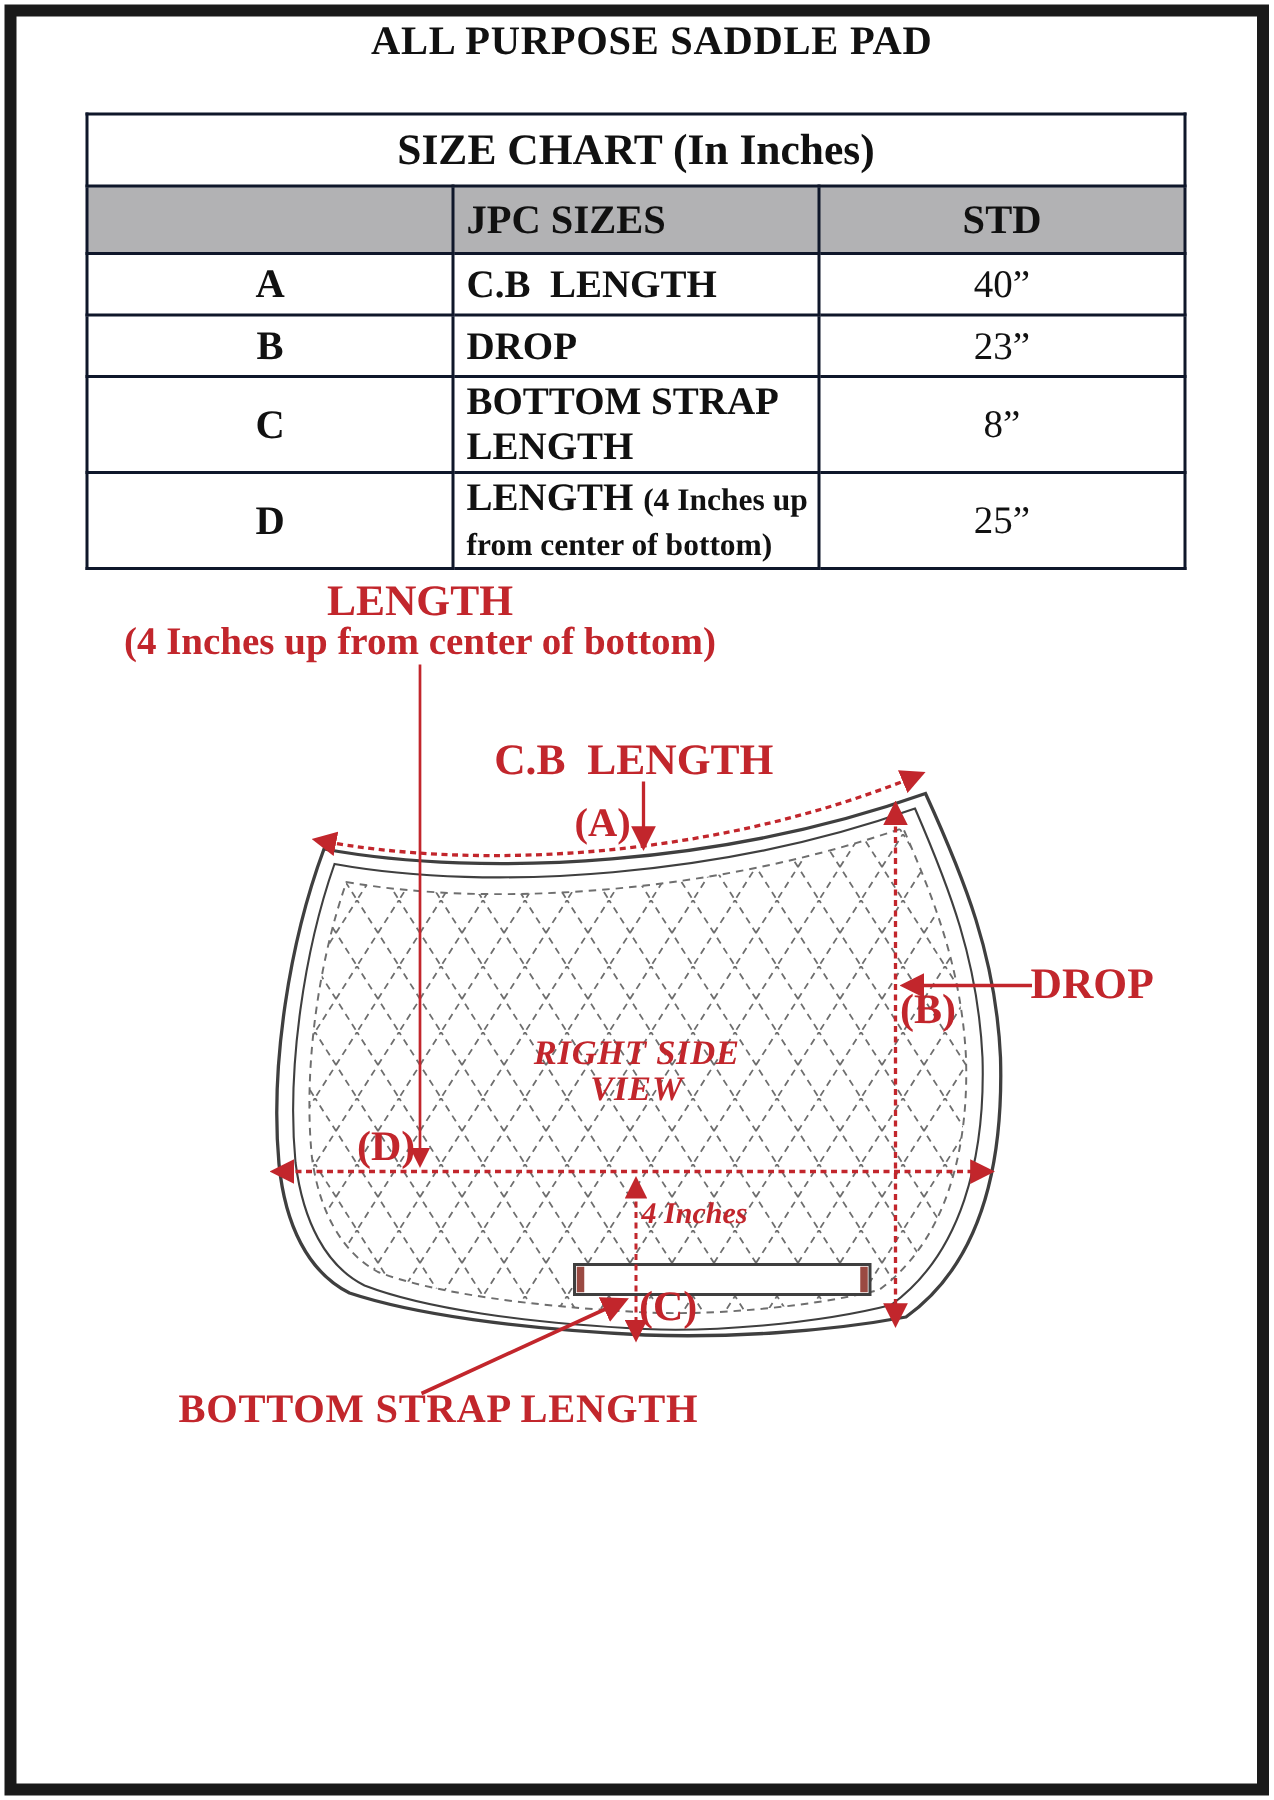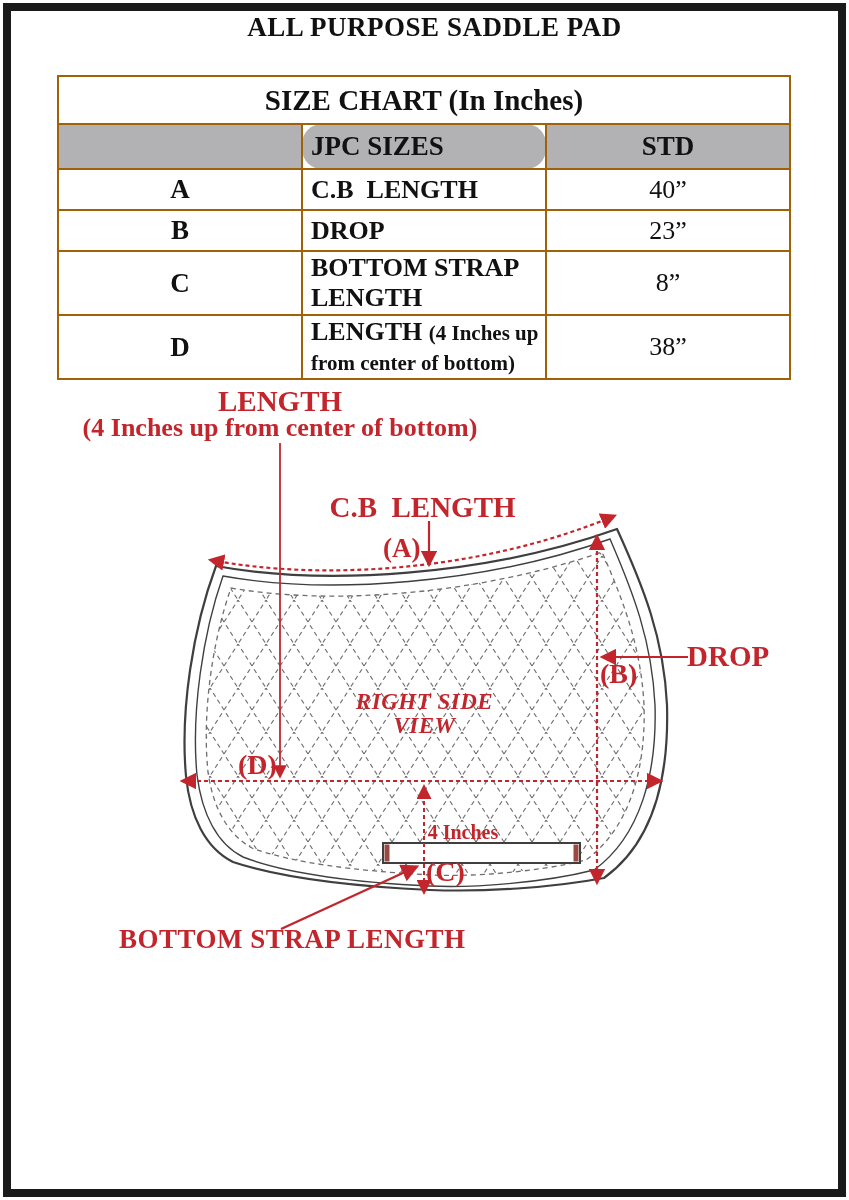--- a/index.html
+++ b/index.html
@@ -4,40 +4,40 @@
 <style>
   html,body{margin:0;padding:0;background:#e9e9e9;}
   .page{position:relative;width:849px;height:1200px;background:#ffffff;overflow:hidden;
         font-family:"Liberation Serif",serif;color:#111;}
   .frame{position:absolute;inset:3px;border:8px solid #1a1a1a;pointer-events:none;z-index:5;}
   .main-title{position:absolute;left:10px;top:12px;width:100%;text-align:center;
         font-size:27px;font-weight:bold;letter-spacing:.5px;}
   
   table.size-chart{position:absolute;left:57px;top:75px;width:734px;border-collapse:collapse;
         table-layout:fixed;}
-  table.size-chart td{border:2px solid #a16207;vertical-align:middle;}
+  table.size-chart td{border:2px solid #0f172a;vertical-align:middle;}
   td.chart-title{height:44px;text-align:center;font-size:29px;font-weight:bold;}
   tr.hdr td{background:#b2b2b4;height:41px;font-size:27px;font-weight:bold;}
   td.c-code{width:44px;text-align:center;font-size:27px;font-weight:bold;}
-  td.c-name{padding-left:8px;font-size:26px;font-weight:bold;white-space:pre-wrap;border-radius:20px;}
+  td.c-name{padding-left:8px;font-size:26px;font-weight:bold;white-space:pre-wrap;}
   td.c-name .note{font-size:21px;font-weight:bold;}
   td.c-std{width:150px;text-align:center;font-size:26px;font-weight:normal;}
   tr.row td{height:37px;}
   
   .lbl{position:absolute;color:#c2262c;font-weight:bold;line-height:1.05;z-index:3;}
   .t-center{text-align:center;}
   .pre{white-space:pre;}
   #length-title{left:160px;top:386px;width:240px;font-size:29px;}
   #length-sub{left:50px;top:414px;width:460px;font-size:26px;}
   #cb-title{left:300px;top:492px;width:245px;font-size:29px;}
   #a-label{left:383px;top:534px;font-size:27px;}
   #drop-label{left:687px;top:641px;font-size:29px;}
   #b-label{left:600px;top:659px;font-size:28px;}
   #d-label{left:238px;top:750px;font-size:28px;}
-  #four-label{left:408px;top:822px;width:110px;font-size:20px;}
+  #four-label{left:408px;top:799px;width:110px;font-size:20px;font-style:italic;}
   #c-label{left:426px;top:857px;font-size:28px;}
   #strap-label{left:119px;top:925px;font-size:27px;letter-spacing:.5px;}
   #view-label{left:322px;top:690px;width:205px;font-size:23px;font-style:italic;
         letter-spacing:.5px;}
   .diagram-svg{position:absolute;left:0;top:380px;z-index:2;}
 </style>
 </head>
 <body>
 
 <div class="page">
@@ -66,21 +66,21 @@
       <td class="c-std">23”</td>
     </tr>
     <tr class="row">
       <td class="c-code">C</td>
       <td class="c-name"><span>BOTTOM STRAP LENGTH</span><span class="note"></span></td>
       <td class="c-std">8”</td>
     </tr>
     <tr class="row">
       <td class="c-code">D</td>
       <td class="c-name"><span>LENGTH </span><span class="note">(4 Inches up from center of bottom)</span></td>
-      <td class="c-std">38”</td>
+      <td class="c-std">25”</td>
     </tr>
   </tbody>
     </table>
 
   <svg class="diagram-svg" width="849" height="600" viewBox="0 0 849 600">
     <defs>
       <pattern id="quilt" width="28" height="44" patternUnits="userSpaceOnUse">
         <path d="M0,22 L14,0 L28,22 L14,44 Z" fill="none" stroke="#6e6e6e" stroke-width="1.2" stroke-dasharray="4.5,3.5"></path>
       </pattern>
       <marker id="arr" viewBox="0 0 10 10" refX="8" refY="5" markerWidth="7.5" markerHeight="7.5" orient="auto-start-reverse">

